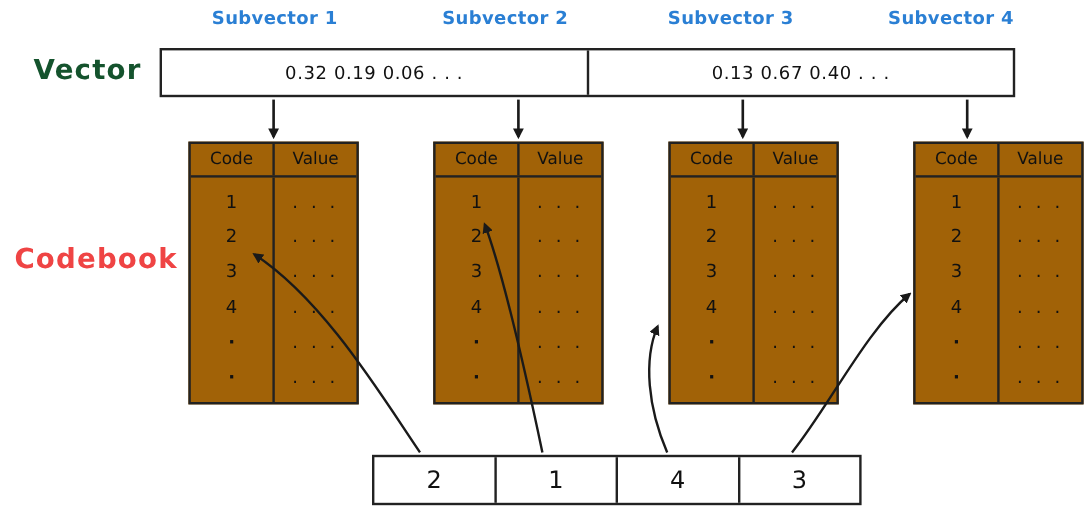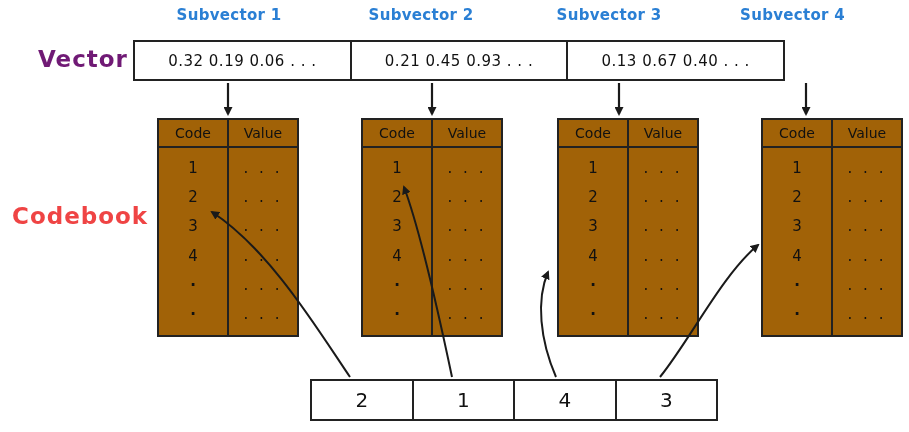--- a/index.html
+++ b/index.html
@@ -4,30 +4,30 @@
 <style>
   html,body{margin:0;padding:0;background:#ffffff;}
   body{width:909px;height:432px;position:relative;overflow:hidden;
        font-family:"DejaVu Sans",sans-serif;}
   #stage{position:absolute;left:0;top:0;width:909px;height:432px;}
 
   .lbl{position:absolute;white-space:nowrap;}
 
   
   .side-label{font-size:23px;font-weight:700;letter-spacing:1px;}
-  #vector-label{left:38px;top:46px;color:#701a75;}
+  #vector-label{left:28px;top:46px;color:#14532d;}
   #codebook-label{left:12px;top:203px;color:#ef4444;}
   #quantized-label{left:152px;top:383px;color:#2fae56;}
 
   
   .sv-head{font-size:15px;color:#2a7fd4;font-weight:600;text-align:center;
            top:6px;letter-spacing:.3px;}
 
   
-  #vector-box{position:absolute;left:133px;top:40px;width:652px;height:41px;
+  #vector-box{position:absolute;left:133px;top:40px;width:713px;height:41px;
               border:2px solid #222;box-sizing:border-box;display:flex;}
   .vcell{flex:1 1 0;display:flex;align-items:center;justify-content:center;
          font-size:15px;color:#111;letter-spacing:.5px;box-sizing:border-box;}
   .vcell + .vcell{border-left:2px solid #222;}
 
   
   .cb-table{position:absolute;top:118px;width:142px;height:219px;
             border:2px solid #222;box-sizing:border-box;
             display:flex;flex-direction:column;background:#a16207;}
   .cb-head{height:26px;display:flex;border-bottom:2px solid #222;flex:0 0 26px;}
@@ -60,21 +60,20 @@
   <div class="lbl sv-head" style="left:133px;width:192px;">Subvector 1</div>
   <div class="lbl sv-head" style="left:325px;width:192px;">Subvector 2</div>
   <div class="lbl sv-head" style="left:517px;width:184px;">Subvector 3</div>
   <div class="lbl sv-head" style="left:701px;width:183px;">Subvector 4</div>
 
   <div class="lbl side-label" id="vector-label">Vector</div>
   <div class="lbl side-label" id="codebook-label">Codebook</div>
 
   <div id="vector-box">
     <div class="vcell">0.32  0.19  0.06 . . .</div>
-    <div class="vcell">0.21  0.45  0.93 . . .</div>
     <div class="vcell">0.13  0.67  0.40 . . .</div>
   </div>
 
   <div class="cb-table" style="left:157px;">
     <div class="cb-head">
       <div class="hcell">Code</div>
       <div class="hcell">Value</div>
     </div>
     <div class="cb-body">
       <div class="cb-col">

